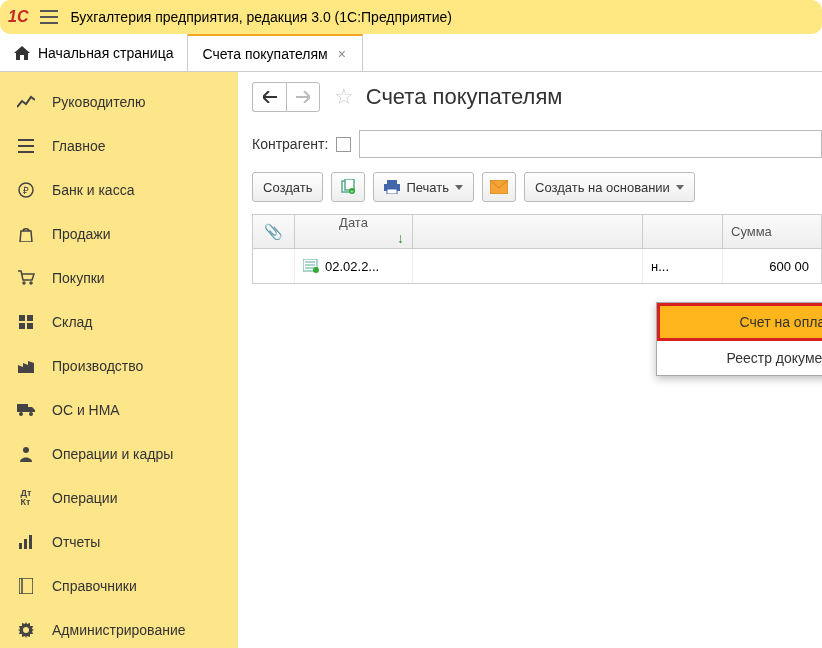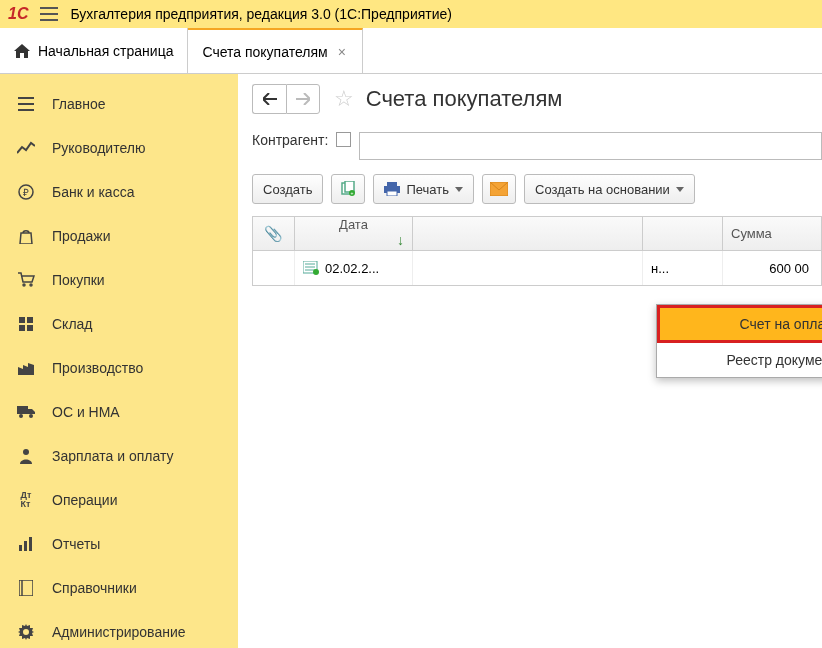--- a/index.html
+++ b/index.html
@@ -1,24 +1,24 @@
 <!DOCTYPE html>
 <html><head>
   <meta charset="utf-8">
   <style>
     * { box-sizing: border-box; margin: 0; padding: 0; font-family: Arial, sans-serif; }
     body { width: 822px; height: 648px; overflow: hidden; background: #fff; font-size: 14px; }
 
-    .titlebar { height: 28px; background: #ffe782; display: flex; align-items: center; padding: 0 8px; gap: 12px; }
+    .titlebar { height: 34px; background: #ffe782; display: flex; align-items: center; padding: 0 8px; gap: 12px; border-radius: 10px; }
     .logo-1c { color: #c62828; font-weight: bold; font-size: 16px; font-style: italic; }
     .title-text { color: #000000; font-size: 14px; }
     .hamburger { width: 18px; height: 14px; display: flex; flex-direction: column; justify-content: space-between; cursor: pointer; }
     .hamburger span { height: 2px; background: #555; }
 
-    .tabbar { height: 46px; background: #fff; border-bottom: 1px solid #ccc; display: flex; align-items: stretch; text-align: right; }
+    .tabbar { height: 38px; background: #fff; border-bottom: 1px solid #ccc; display: flex; align-items: stretch; text-align: right; }
     .tab-home { display: flex; align-items: center; padding: 0 14px; gap: 8px; border-right: 1px solid #ccc; cursor: pointer; }
     .tab-item { display: flex; align-items: center; padding: 0 14px; gap: 8px; border-right: 1px solid #ccc; border-top: 2px solid transparent; cursor: pointer; }
     .tab-item.active { border-top: 2px solid #f5a623; background: #fff; }
     .tab-close { color: #888; font-size: 14px; cursor: pointer; padding: 0 2px; }
     .home-icon { width: 16px; height: 14px; }
 
     .maingrid { display: flex; height: calc(648px - 34px - 38px); }
 
     .sidebar { width: 238px; background: #fde68a; padding-top: 8px; }
     .side-item { display: flex; align-items: center; height: 44px; padding: 0 16px; gap: 16px; color: #333; cursor: pointer; }
@@ -26,21 +26,21 @@
 
     .content { flex: 1; padding: 10px 0 0 14px; position: relative; }
     .pagehead { display: flex; align-items: center; gap: 8px; margin-bottom: 18px; }
     .navbtn { width: 34px; height: 30px; border: 1px solid #bbb; background: #fff; display: flex; align-items: center; justify-content: center; cursor: pointer; }
     .navbtn-group { display: flex; }
     .navbtn-group .navbtn:first-child { border-radius: 3px 0 0 3px; border-right: none; }
     .navbtn-group .navbtn:last-child { border-radius: 0 3px 3px 0; }
     .star-icon { color: #ccc; font-size: 22px; margin-left: 6px; }
     .page-title { font-size: 22px; color: #333; margin-left: 4px; }
 
-    .filter-row { display: flex; gap: 8px; margin-bottom: 14px; }
+    .filter-row { display: flex; align-items: center; gap: 8px; margin-bottom: 14px; }
     .filter-label { color: #333; }
     .checkbox-box { width: 15px; height: 15px; border: 1px solid #999; background: #fff; cursor: pointer; }
     .filter-input { flex: 1; height: 28px; border: 1px solid #bbb; padding: 0 6px; }
 
     .toolbar { display: flex; align-items: center; gap: 8px; margin-bottom: 12px; }
     .btn { height: 30px; border: 1px solid #bbb; background: linear-gradient(#fefefe,#eee); border-radius: 3px; padding: 0 10px; display: flex; align-items: center; gap: 6px; cursor: pointer; color: #333; font-size: 13px; }
     .btn-icon-only { width: 34px; padding: 0; justify-content: center; }
     .caret-down { width: 0; height: 0; border-left: 4px solid transparent; border-right: 4px solid transparent; border-top: 5px solid #666; }
 
     .tablewrap { border: 1px solid #ccc; }
@@ -95,35 +95,35 @@
   <div class="tab-item active">
     <span>Счета покупателям</span>
     <span class="tab-close">×</span>
   </div>
 </div>
 
 <div class="maingrid">
   <div class="sidebar">
     <div class="side-item">
       <span class="side-icon">
+          <svg width="18" height="14" viewBox="0 0 18 14">
+            <polyline points="0,12 5,6 9,9 14,2 18,5" stroke="#444" stroke-width="2" fill="none"></polyline>
+          </svg>
+        </span>
+      <span>Руководителю</span>
+    </div>
+    <div class="side-item">
+      <span class="side-icon">
           <svg width="16" height="14" viewBox="0 0 16 14">
             <rect y="0" width="16" height="2" fill="#444"></rect>
             <rect y="6" width="16" height="2" fill="#444"></rect>
             <rect y="12" width="16" height="2" fill="#444"></rect>
           </svg>
         </span>
       <span>Главное</span>
-    </div>
-    <div class="side-item">
-      <span class="side-icon">
-          <svg width="18" height="14" viewBox="0 0 18 14">
-            <polyline points="0,12 5,6 9,9 14,2 18,5" stroke="#444" stroke-width="2" fill="none"></polyline>
-          </svg>
-        </span>
-      <span>Руководителю</span>
     </div>
     <div class="side-item">
       <span class="side-icon">
           <svg width="16" height="16" viewBox="0 0 16 16">
             <circle cx="8" cy="8" r="7" stroke="#444" stroke-width="1.5" fill="none"></circle>
             <text x="8" y="12" font-size="10" text-anchor="middle" fill="#444">₽</text>
           </svg>
         </span>
       <span>Банк и касса</span>
     </div>
@@ -173,21 +173,21 @@
         </span>
       <span>ОС и НМА</span>
     </div>
     <div class="side-item">
       <span class="side-icon">
           <svg width="14" height="16" viewBox="0 0 14 16">
             <circle cx="7" cy="4" r="3" fill="#444"></circle>
             <path d="M1 16 C1 10 13 10 13 16 Z" fill="#444"></path>
           </svg>
         </span>
-      <span>Зарплата и оплату</span>
+      <span>Операции и кадры</span>
     </div>
     <div class="side-item">
       <span class="side-icon" style="font-size:9px;font-weight:bold;line-height:9px;">Дт<br>Кт</span>
       <span>Операции</span>
     </div>
     <div class="side-item">
       <span class="side-icon">
           <svg width="14" height="14" viewBox="0 0 14 14">
             <rect x="0" y="8" width="3" height="6" fill="#444"></rect>
             <rect x="5" y="4" width="3" height="10" fill="#444"></rect>

